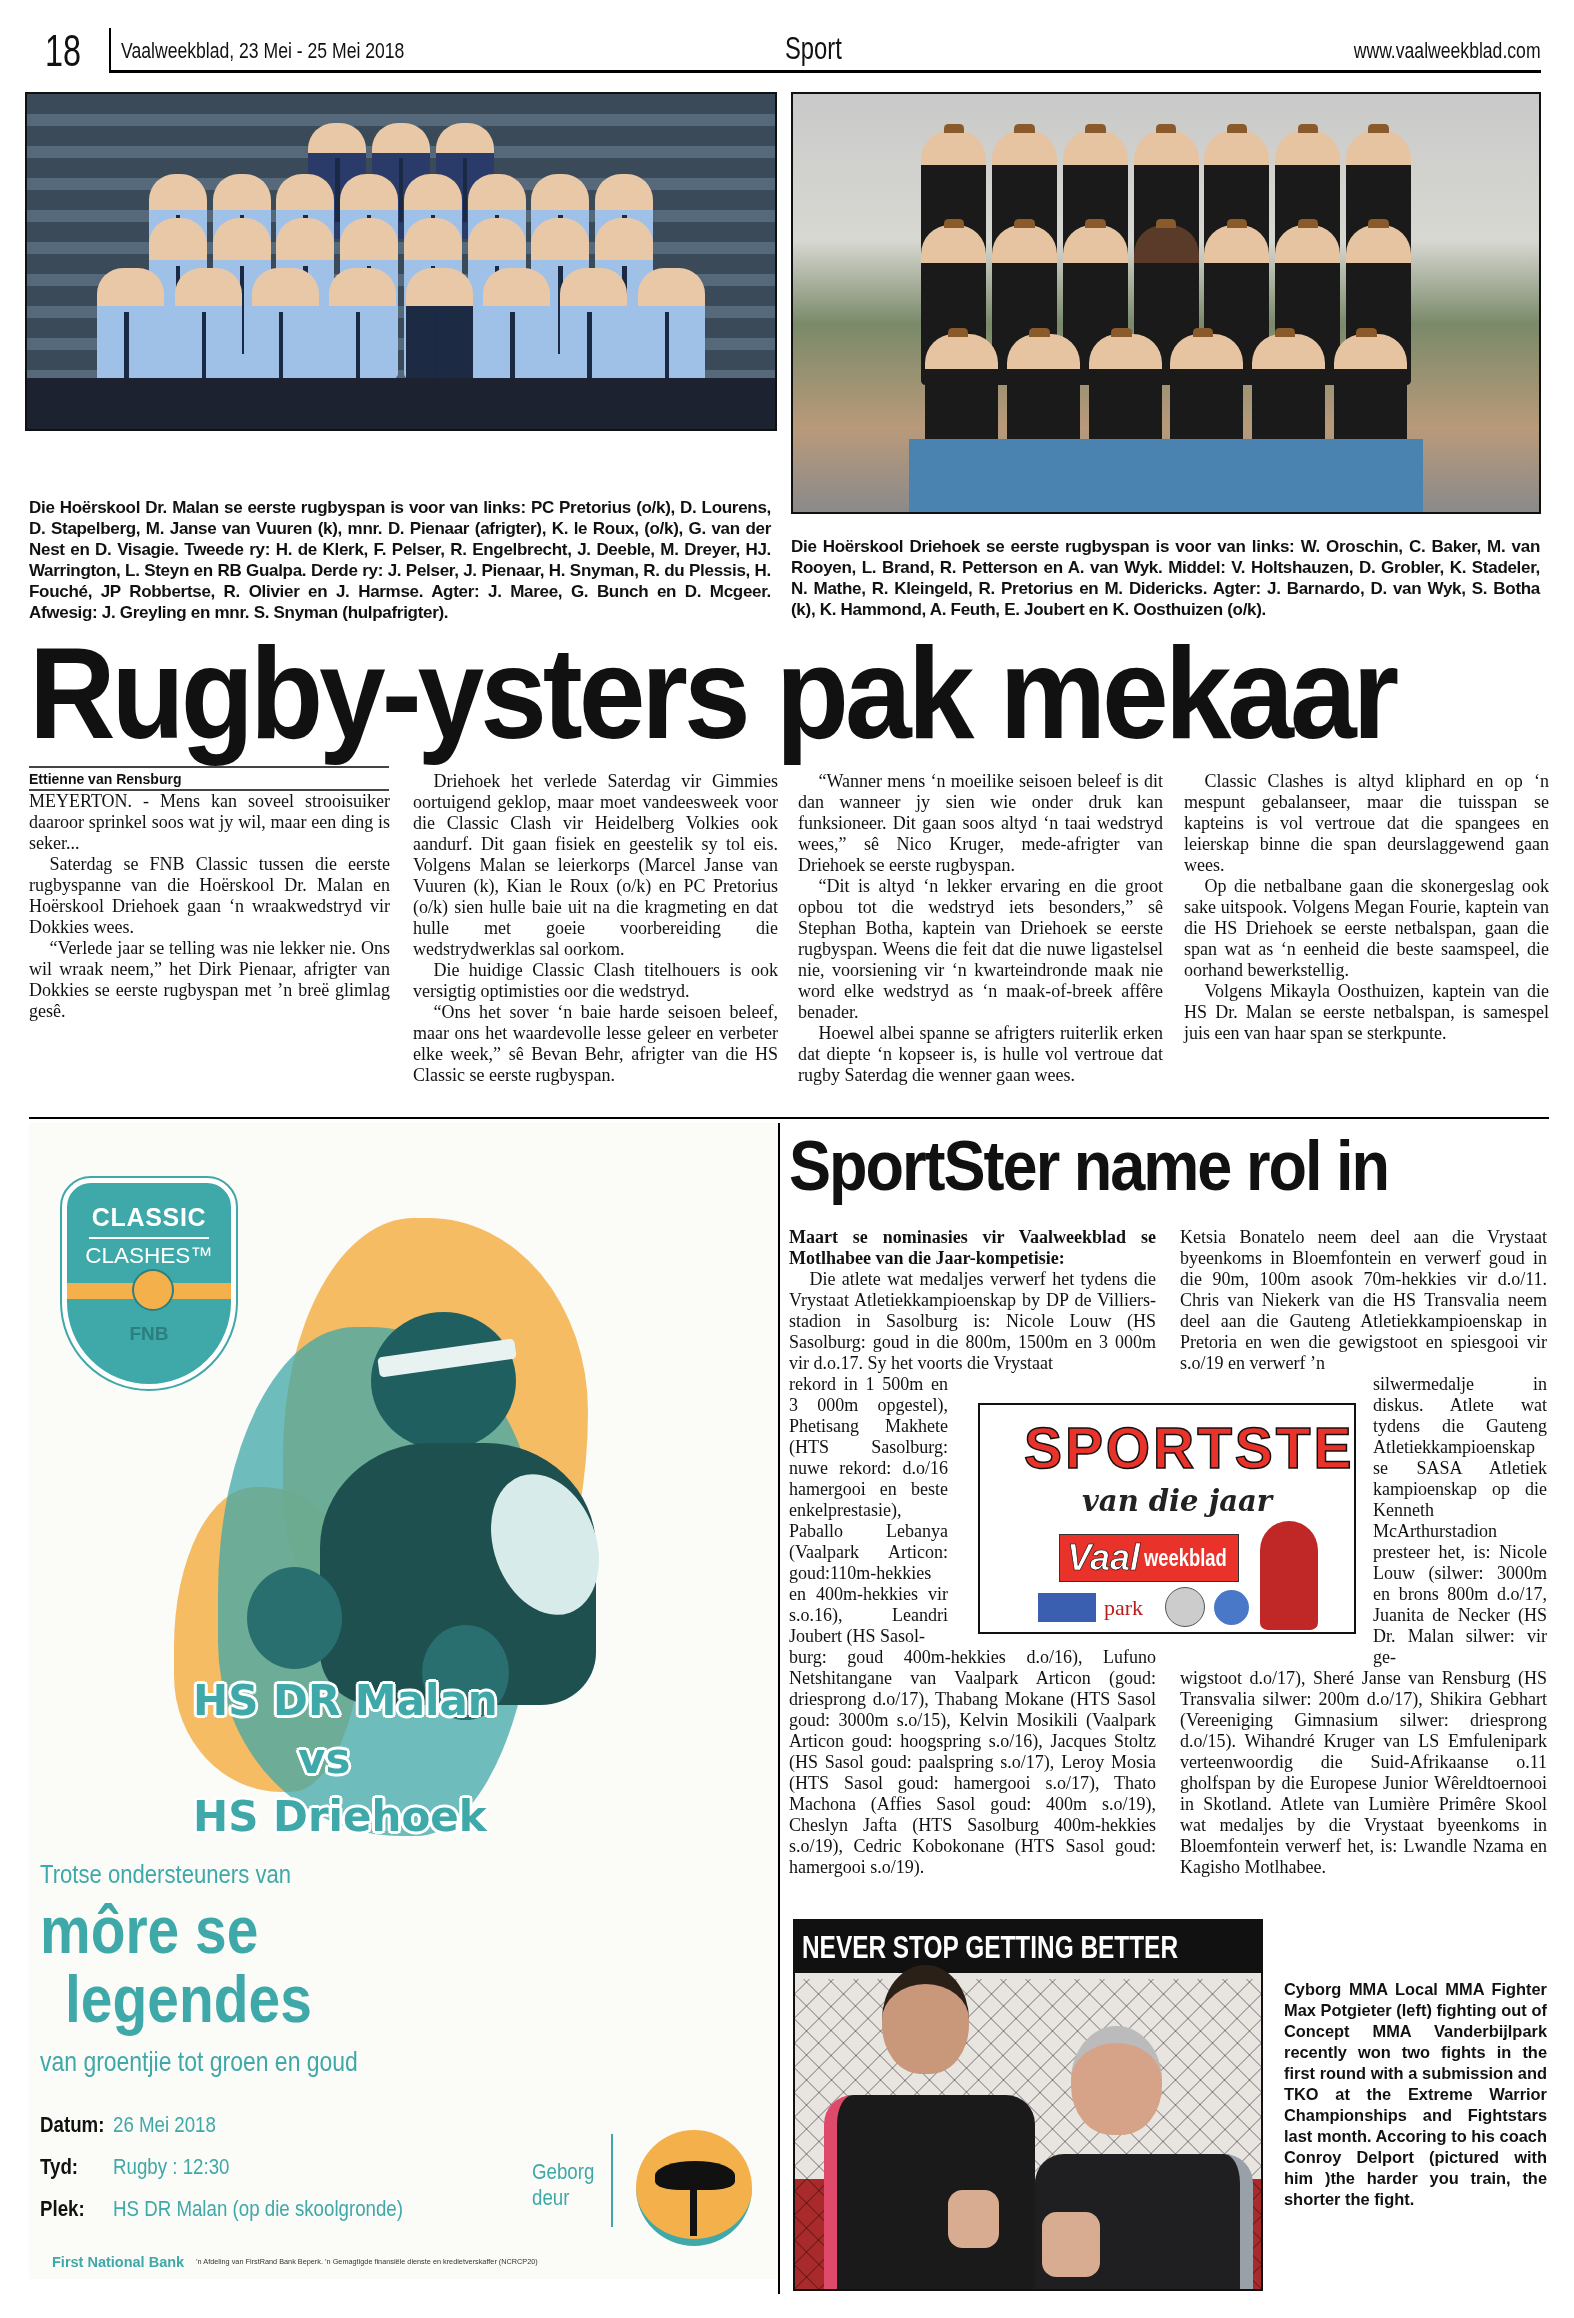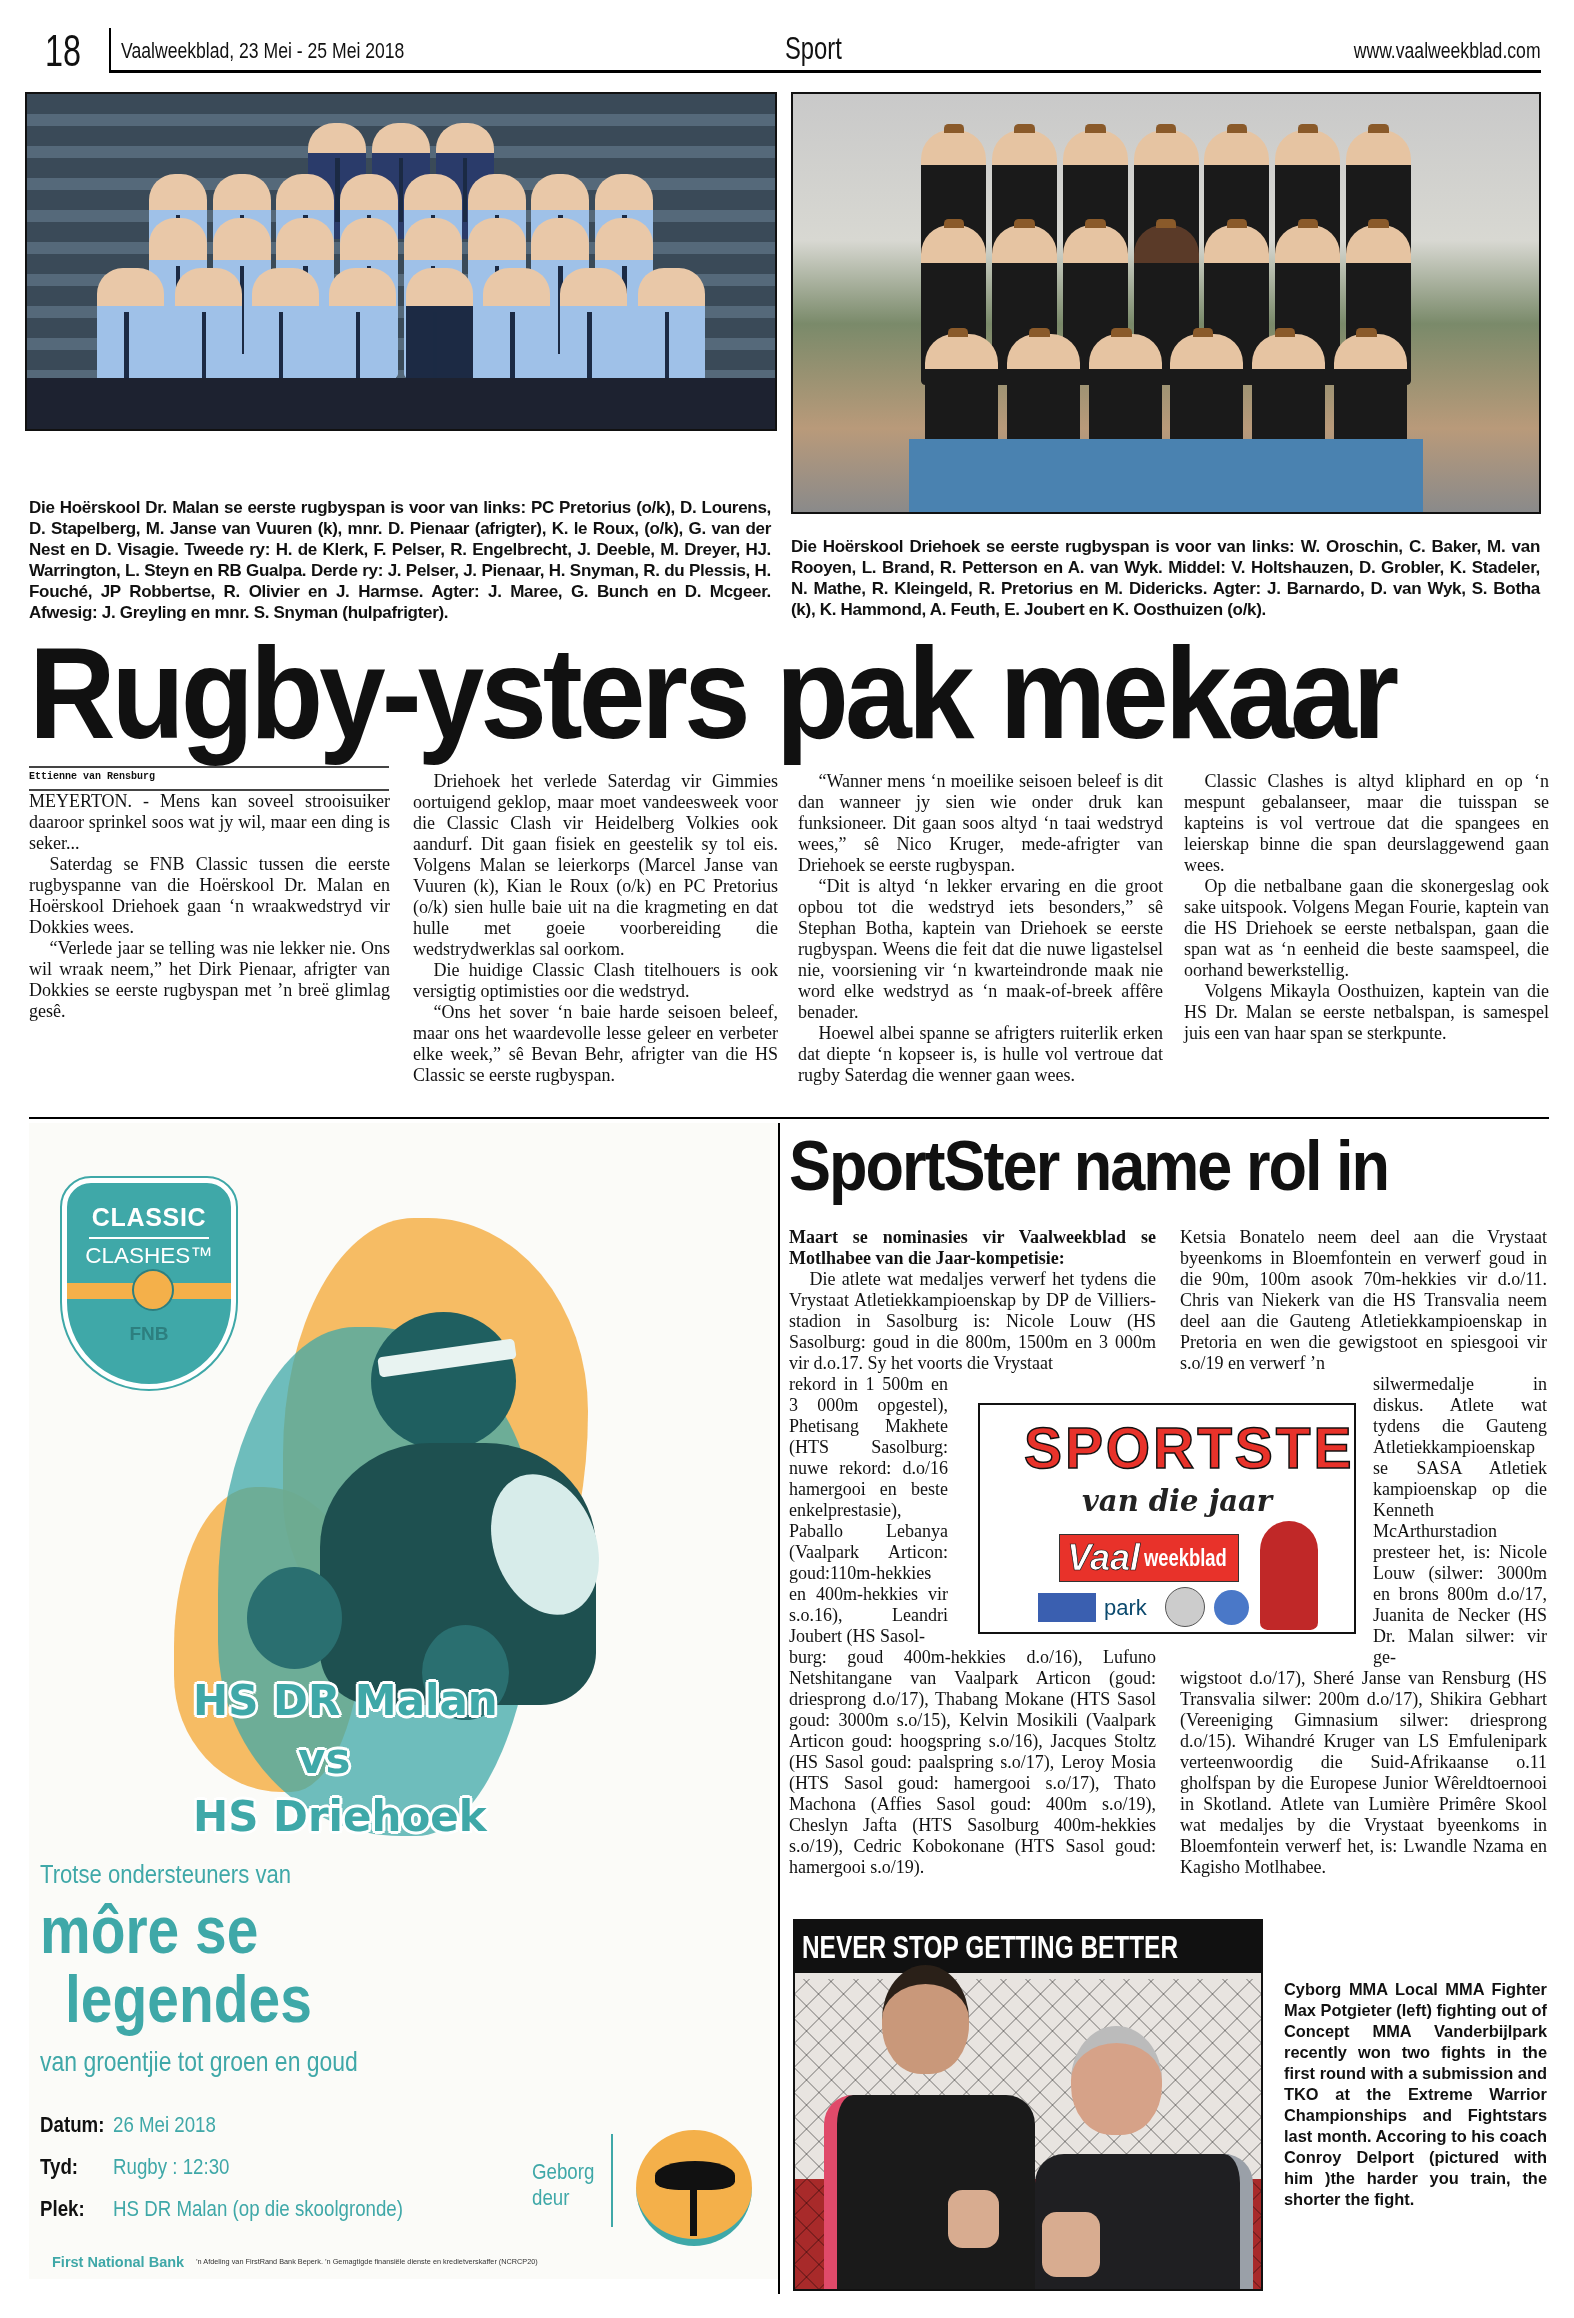--- a/index.html
+++ b/index.html
@@ -35,21 +35,21 @@
   
   .caption { font-family: "Liberation Sans", sans-serif; font-weight: bold; font-size: 17px; line-height: 21px; text-align: justify; letter-spacing: -0.3px; }
   .cap-left { left: 29px; top: 497px; width: 742px; }
   .cap-right { left: 791px; top: 536px; width: 749px; }
 
   
   .headline { left: 29px; top: 631px; width: 1520px; font-family: "Liberation Sans", sans-serif; font-weight: bold; font-size: 129px; line-height: 124px; letter-spacing: -4.4px; white-space: nowrap; transform: scaleX(0.93); transform-origin: left top; }
 
   
   .byline-rule-top { left: 29px; top: 766px; width: 360px; height: 2.2px; background: #444; }
-  .byline { left: 29px; top: 771px; font-family: Liberation Mono, monospace; font-weight: bold; font-size: 10px; }
+  .byline { left: 29px; top: 771px; font-family: Liberation Sans, sans-serif; font-weight: bold; font-size: 14px; }
   .byline-rule-bot { left: 29px; top: 789px; width: 360px; height: 1.5px; background: #444; }
 
   
   .body-col { font-family: "Liberation Serif", serif; font-size: 18px; line-height: 21px; text-align: justify; hyphens: auto; }
   .body-col p { text-indent: 20.4px; }
   .body-col p.noindent { text-indent: 0; }
   .col1 { left: 29px; top: 791px; width: 361px; }
   .col2 { left: 413px; top: 771px; width: 365px; }
   .col3 { left: 798px; top: 771px; width: 365px; }
   .col4 { left: 1184px; top: 771px; width: 365px; }
@@ -262,21 +262,21 @@
 </div>
 
 <div class="abs ss-logo">
   <div class="abs" style="left:44px; top:10.2px; width:291px; text-align:center; font-family:'Liberation Sans',sans-serif; font-weight:bold; font-size:57px; color:#e8322a; -webkit-text-stroke:1.5px #111; letter-spacing:2.9px;">SPORTSTER</div>
   <div class="abs" style="left:102px; top:79px; font-family:'DejaVu Serif',serif; font-style:italic; font-weight:bold; font-size:29px; color:#222;">van die jaar</div>
   <div class="abs" style="left:79px; top:129px; width:180px; height:48px; background:#e8322a; border:1.5px solid #333; display:flex; align-items:center; padding-left:7.3px; gap:4.4px;">
     <span style="font-family:'Liberation Sans',sans-serif; font-weight:bold; font-style:italic; font-size:36px; color:#fff; -webkit-text-stroke:0.7px #111;">Vaal</span>
     <span style="font-family:'Liberation Sans',sans-serif; font-weight:bold; font-size:23px; color:#fff; transform:scaleX(0.8); transform-origin:left center;">weekblad</span>
   </div>
   <div class="abs" style="left:58px; top:188px; width:58px; height:29px; background:#3a5fb0;"></div>
-  <div class="abs" style="left:124px; top:190px; font-family:Liberation Sans, sans-serif; font-size:22px; color:#0c4a6e;">park</div>
+  <div class="abs" style="left:124px; top:190px; font-family:Liberation Serif, serif; font-size:22px; color:#b91c1c;">park</div>
   <div class="abs" style="left:185px; top:182px; width:40px; height:40px; border-radius:50%; background:#ccc; border:1.5px solid #555;"></div>
   <div class="abs" style="left:234px; top:185px; width:35px; height:35px; border-radius:50%; background:#4a78c8;"></div>
   <div class="abs" style="left:280px; top:116px; width:58px; height:109px; background:#c02828; border-radius:29px 29px 7.3px 7.3px;"></div>
 </div>
 
 <div class="abs mma-photo">
   <div class="abs" style="left:7.3px; top:8.7px; font-family:'Liberation Sans',sans-serif; font-weight:bold; font-size:30.5px; color:#fff; white-space:nowrap; transform:scaleX(0.8); transform-origin:left top;">NEVER STOP GETTING BETTER</div>
   <div class="abs" style="left:0; right:0; top:58px; bottom:0; background:repeating-linear-gradient(45deg, transparent 0 16px, rgba(0,0,0,0.25) 16px 17.4px), repeating-linear-gradient(-45deg, transparent 0 16px, rgba(0,0,0,0.25) 16px 17.4px);"></div>
   <div class="abs" style="left:87px; top:44px; width:87px; height:109px; background:#c9987a; border-radius:50% 50% 45% 45%; border-top:19px solid #2a2018;"></div>
   <div class="abs" style="left:29px; top:174px; width:211px; height:204px; background:#1a1a1a; border-radius:29px 29px 0 0; border-left:13px solid #e04a6a;"></div>

